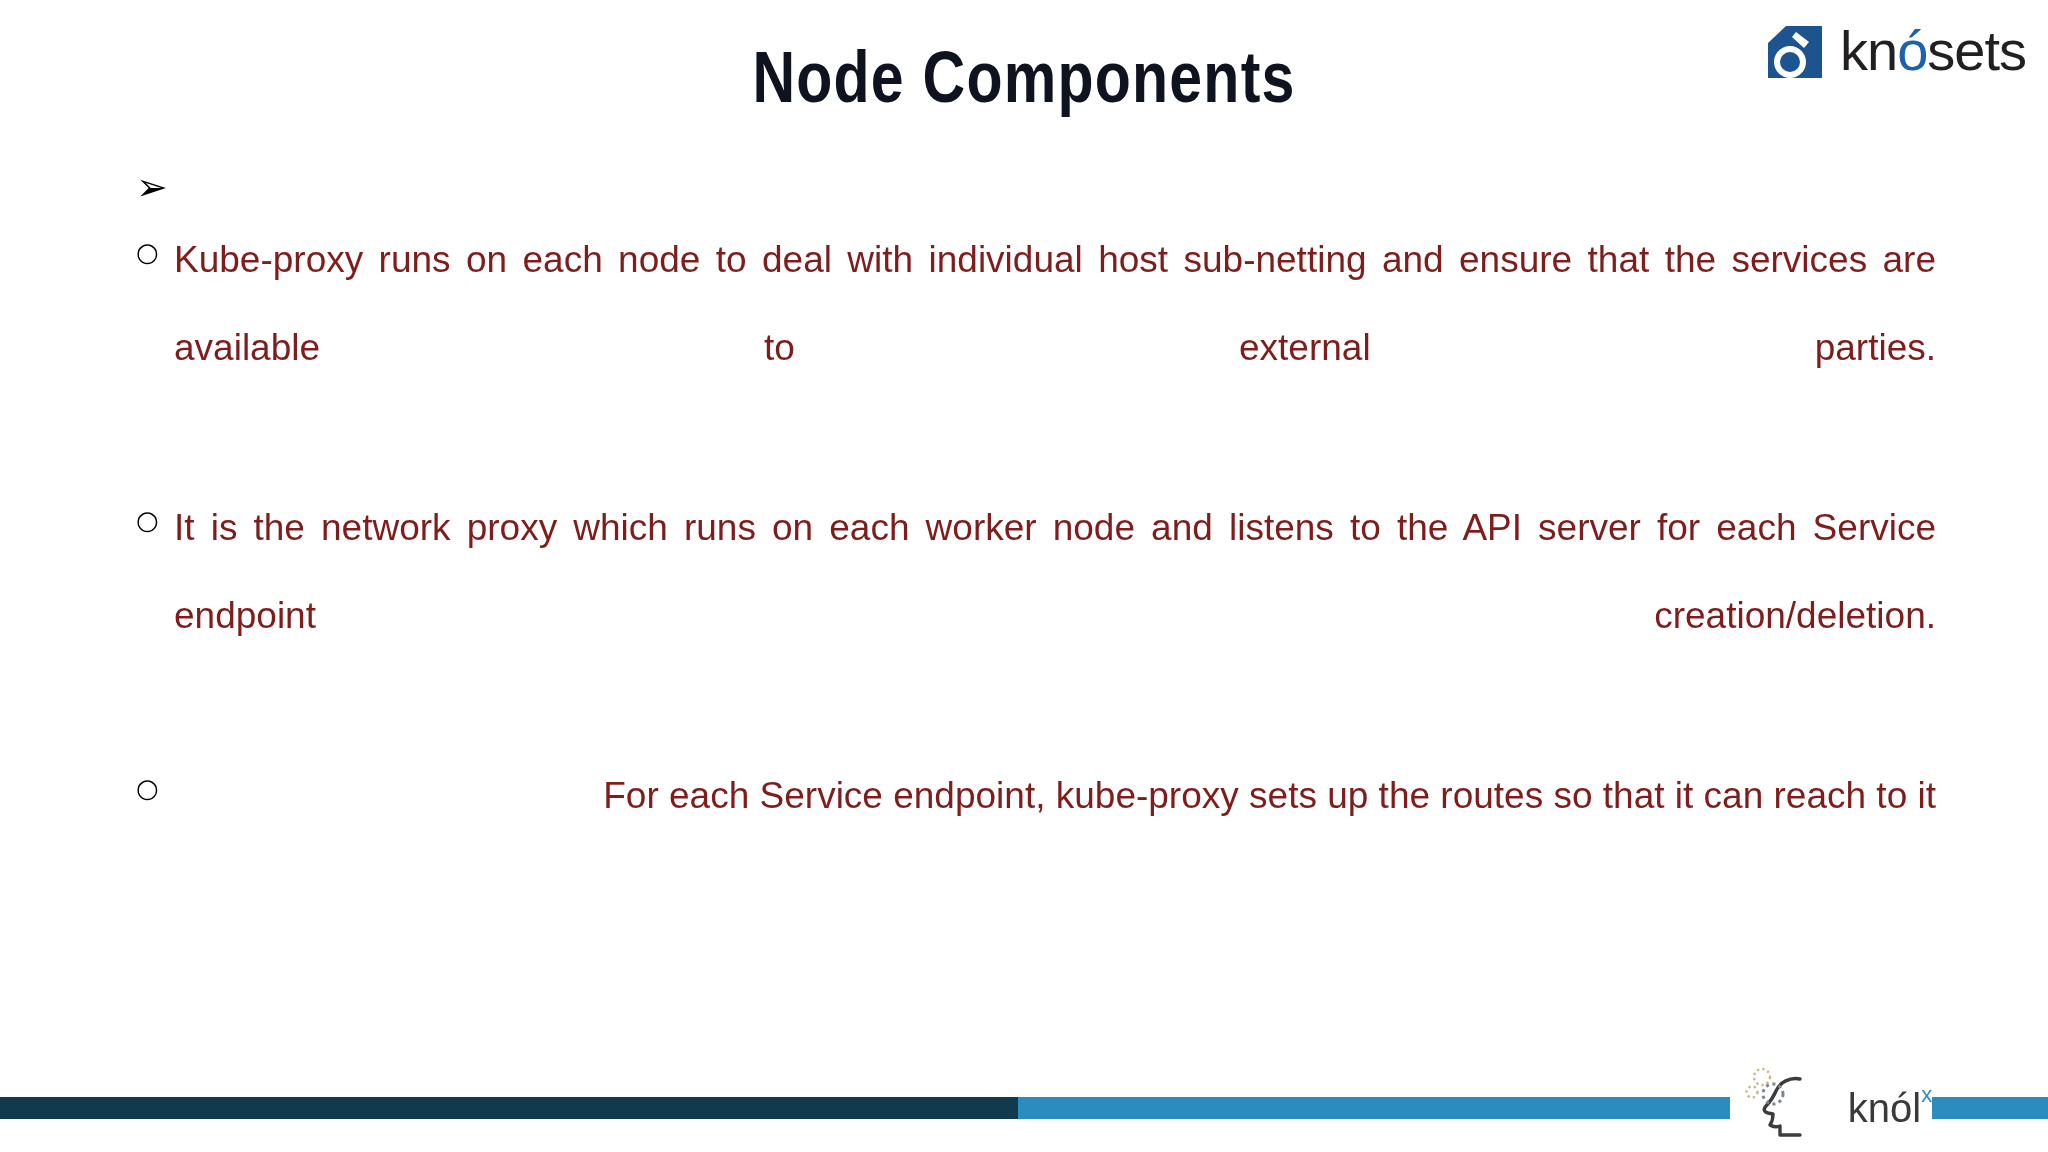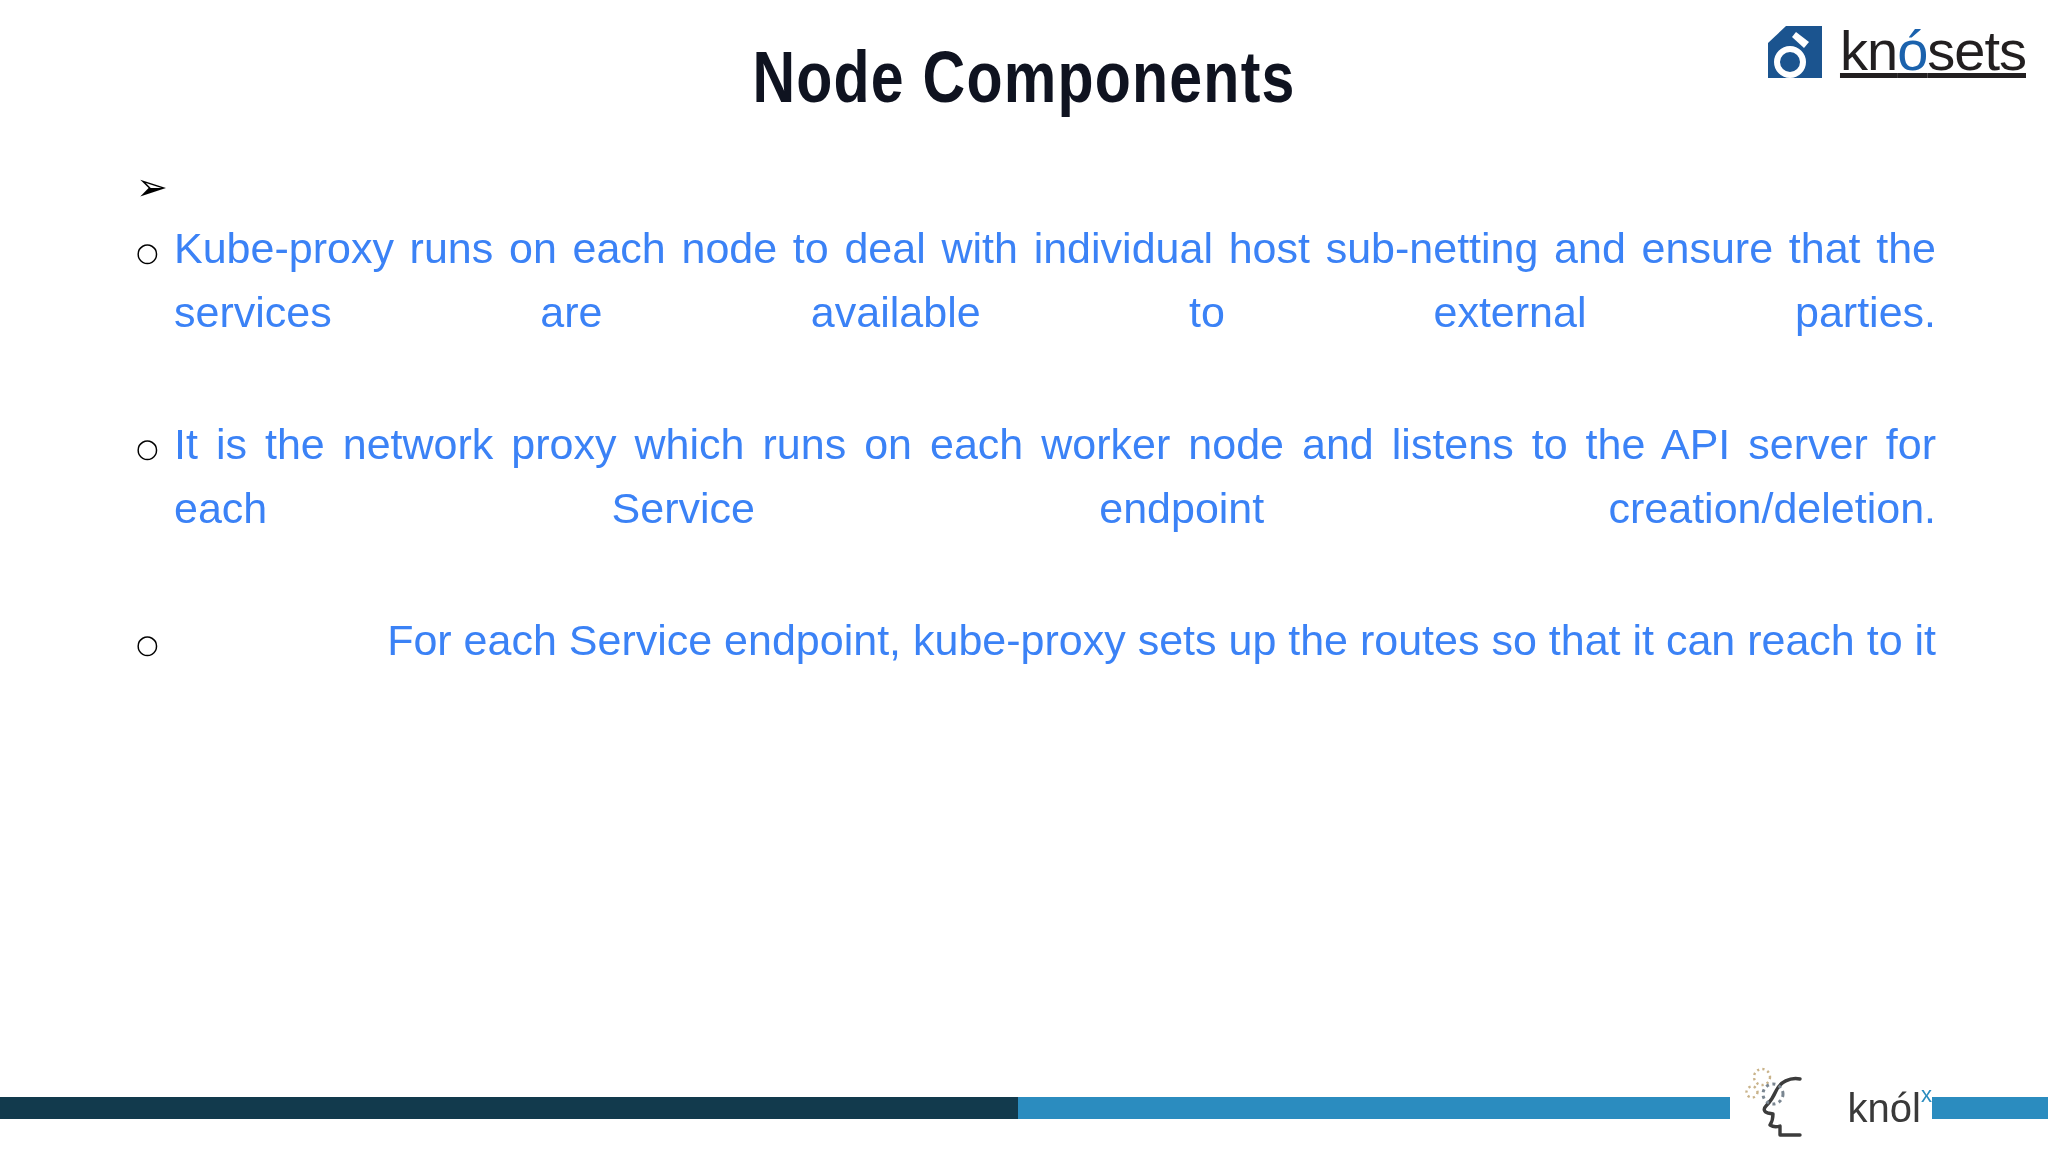--- a/index.html
+++ b/index.html
@@ -41,21 +41,20 @@
   .brand-wordmark {
     font-family: "Liberation Sans", sans-serif;
     font-size: 56px;
     font-weight: 400;
     letter-spacing: -1px;
     color: #221f20;
     line-height: 1;
     white-space: nowrap;
     display: flex;
     align-items: baseline;
-    text-decoration: underline;
   }
   .brand-wordmark .accent-o {
     color: #1b62ad;
   }
 
   
   .slide-title {
     position: absolute;
     top: 40px;
     left: 0;
@@ -115,23 +114,23 @@
     width: 22px;
     font-family: "DejaVu Sans", sans-serif;
     font-size: 26px;
     line-height: 72px;
     color: #000000;
     text-align: left;
   }
   .bullet-text {
     flex: 1 1 auto;
     font-family: "Liberation Sans", sans-serif;
-    font-size: 43px;
-    line-height: 64px;
-    color: #3b82f6;
+    font-size: 37px;
+    line-height: 88px;
+    color: #7f1d1d;
     text-align: justify;
     text-justify: inter-word;
     hyphens: none;
   }
   
   .bullet-text::after {
     content: "";
     display: inline-block;
     width: 100%;
   }
@@ -177,21 +176,21 @@
 
   .footer-logo {
     position: absolute;
     right: 116px;
     bottom: 8px;
     width: 196px;
     height: 84px;
     background: #ffffff;
     display: flex;
     align-items: center;
-    justify-content: flex-end;
+    justify-content: center;
     gap: 20px;
     padding-left: 6px;
     box-sizing: border-box;
   }
   .footer-logo-mark {
     width: 86px;
     height: 78px;
     flex: 0 0 auto;
     position: relative;
   }

